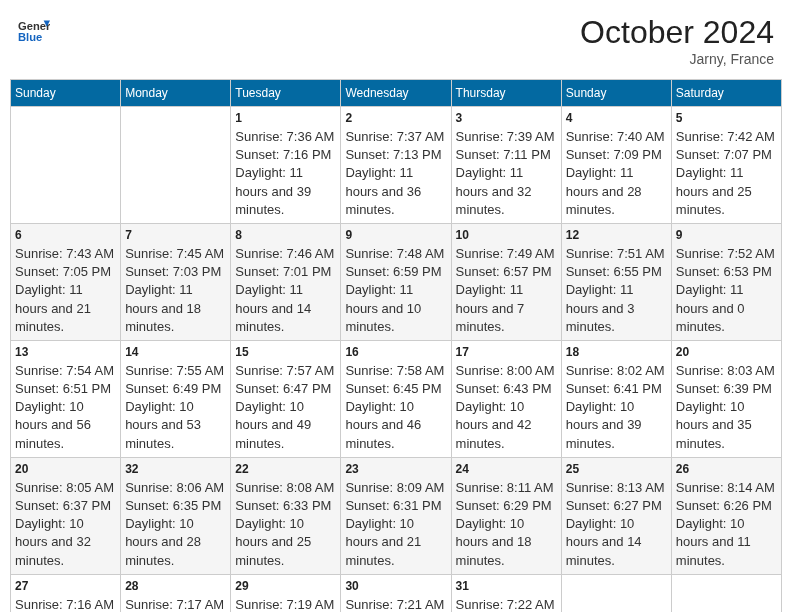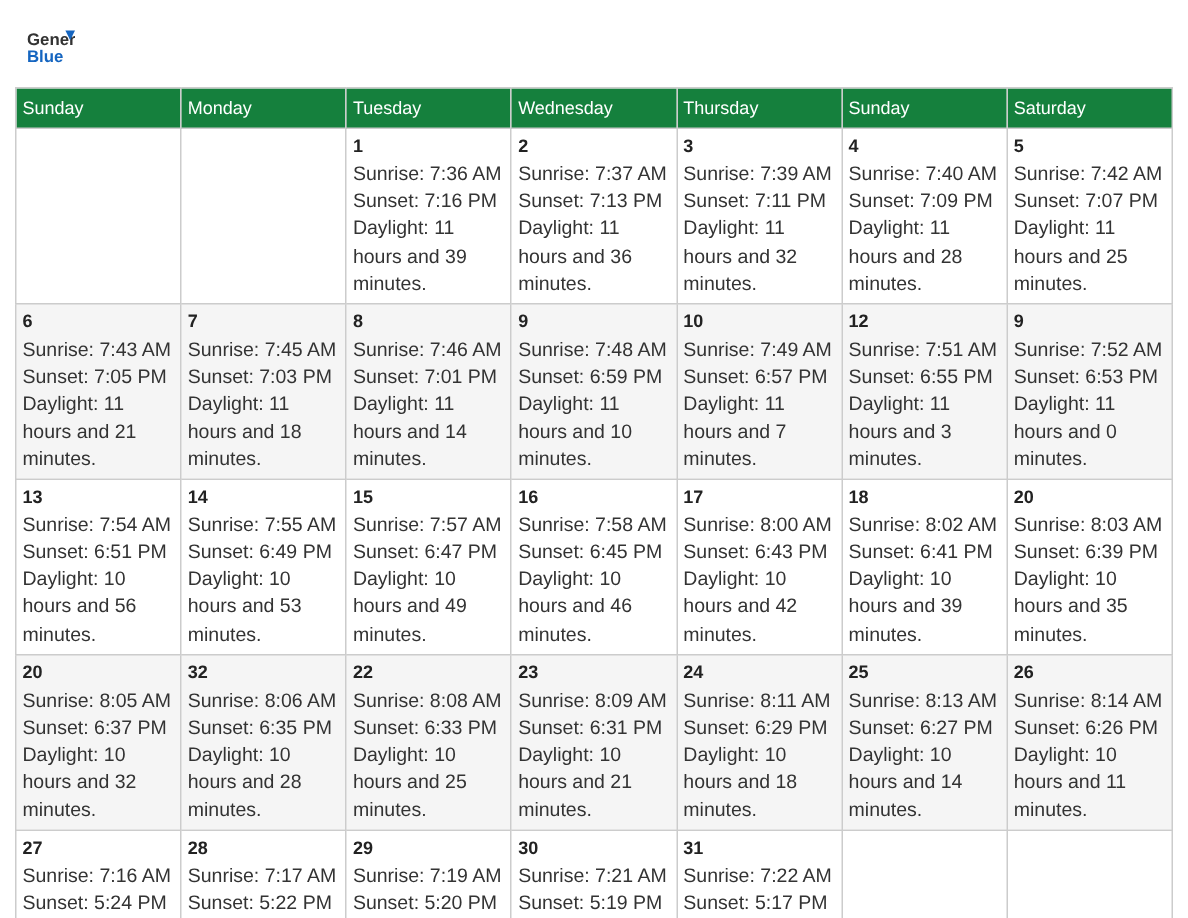--- a/index.html
+++ b/index.html
@@ -39,21 +39,21 @@
     .location {
       font-size: 14px;
       color: #555;
     }
     .calendar {
       width: 100%;
       border-collapse: collapse;
       font-size: 11px;
     }
     .calendar thead th {
-      background-color: #15803d;
+      background-color: #0369a1;
       color: #fff;
       padding: 6px 4px;
       text-align: left;
       font-weight: normal;
       font-size: 12px;
       border: 1px solid #ccc;
     }
     .calendar tbody td {
       border: 1px solid #ccc;
       vertical-align: top;
@@ -85,20 +85,22 @@
 
 <div class="header">
   <div class="logo">
     <svg class="logo-icon" viewBox="0 0 40 40">
       <text x="0" y="20" font-size="14" font-weight="bold" fill="#333">General</text>
       <text x="0" y="34" font-size="14" font-weight="bold" fill="#1565c0">Blue</text>
       <polygon points="32,8 40,8 36,16" fill="#1565c0"></polygon>
     </svg>
   </div>
   <div class="title-block">
+    <div class="month-title">October 2024</div>
+    <div class="location">Jarny, France</div>
   </div>
 </div>
 
 <table class="calendar">
   <thead>
     <tr>
     <th>Sunday</th>
         <th>Monday</th>
         <th>Tuesday</th>
         <th>Wednesday</th>

